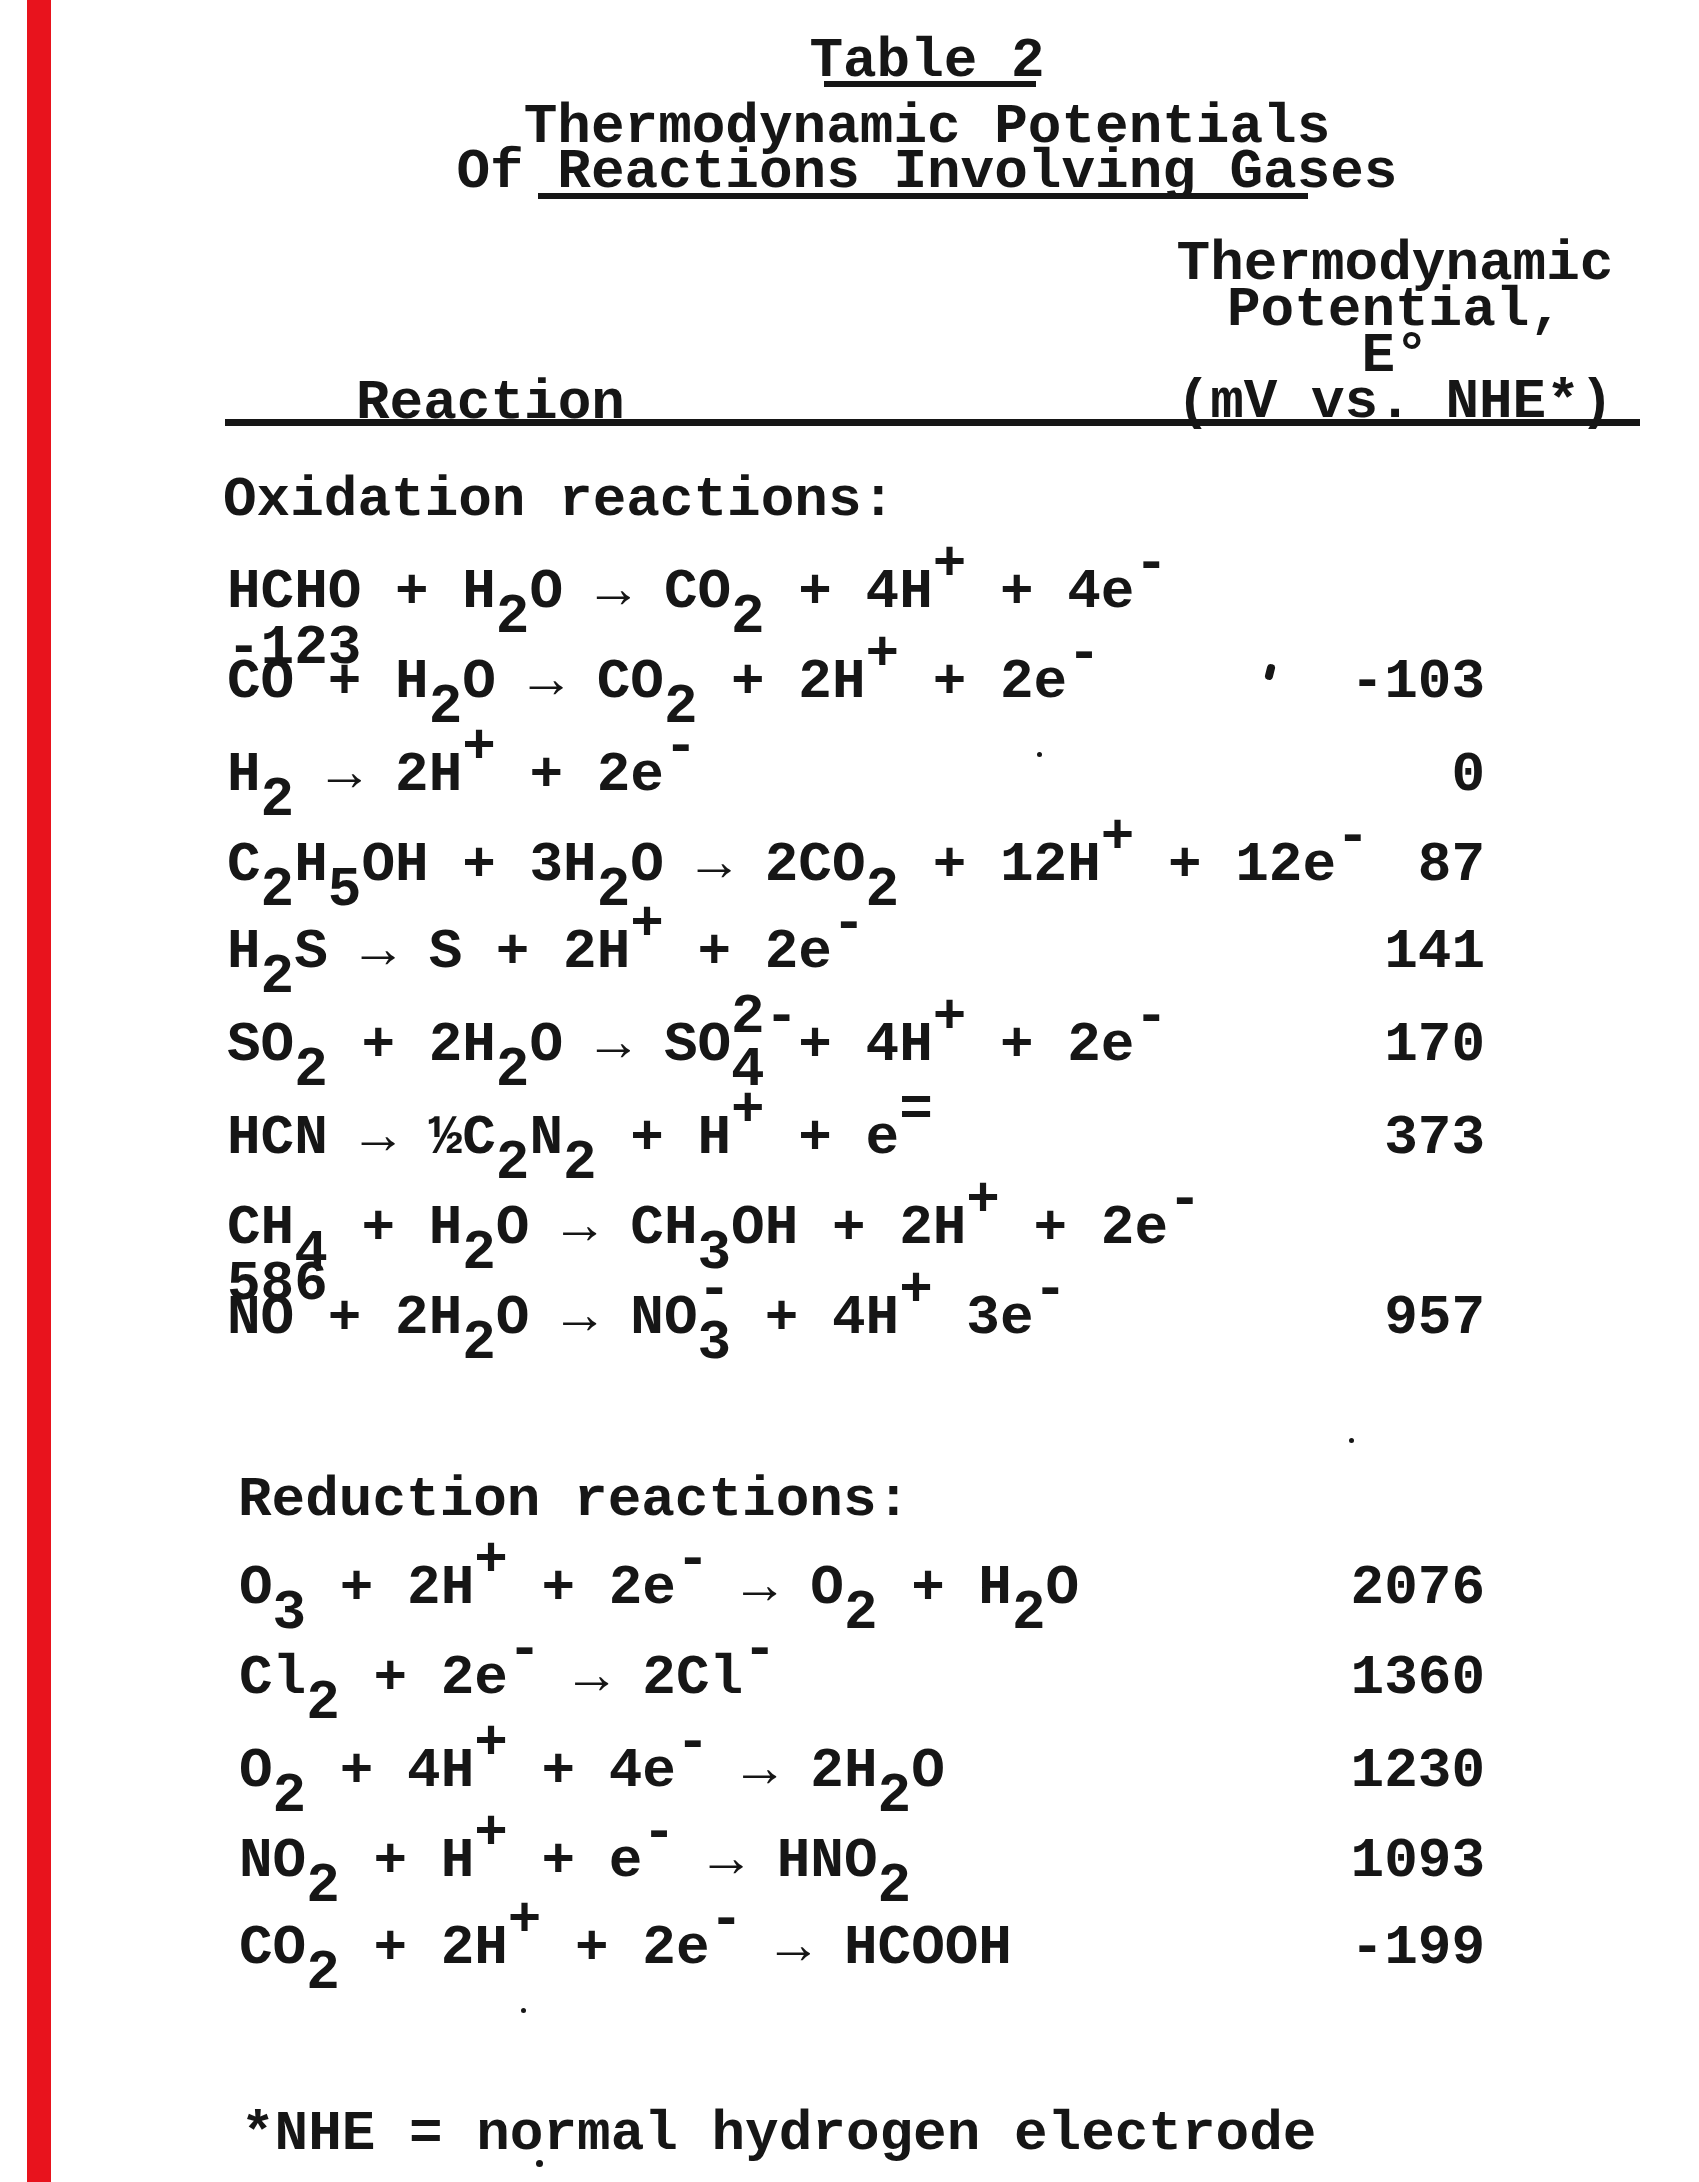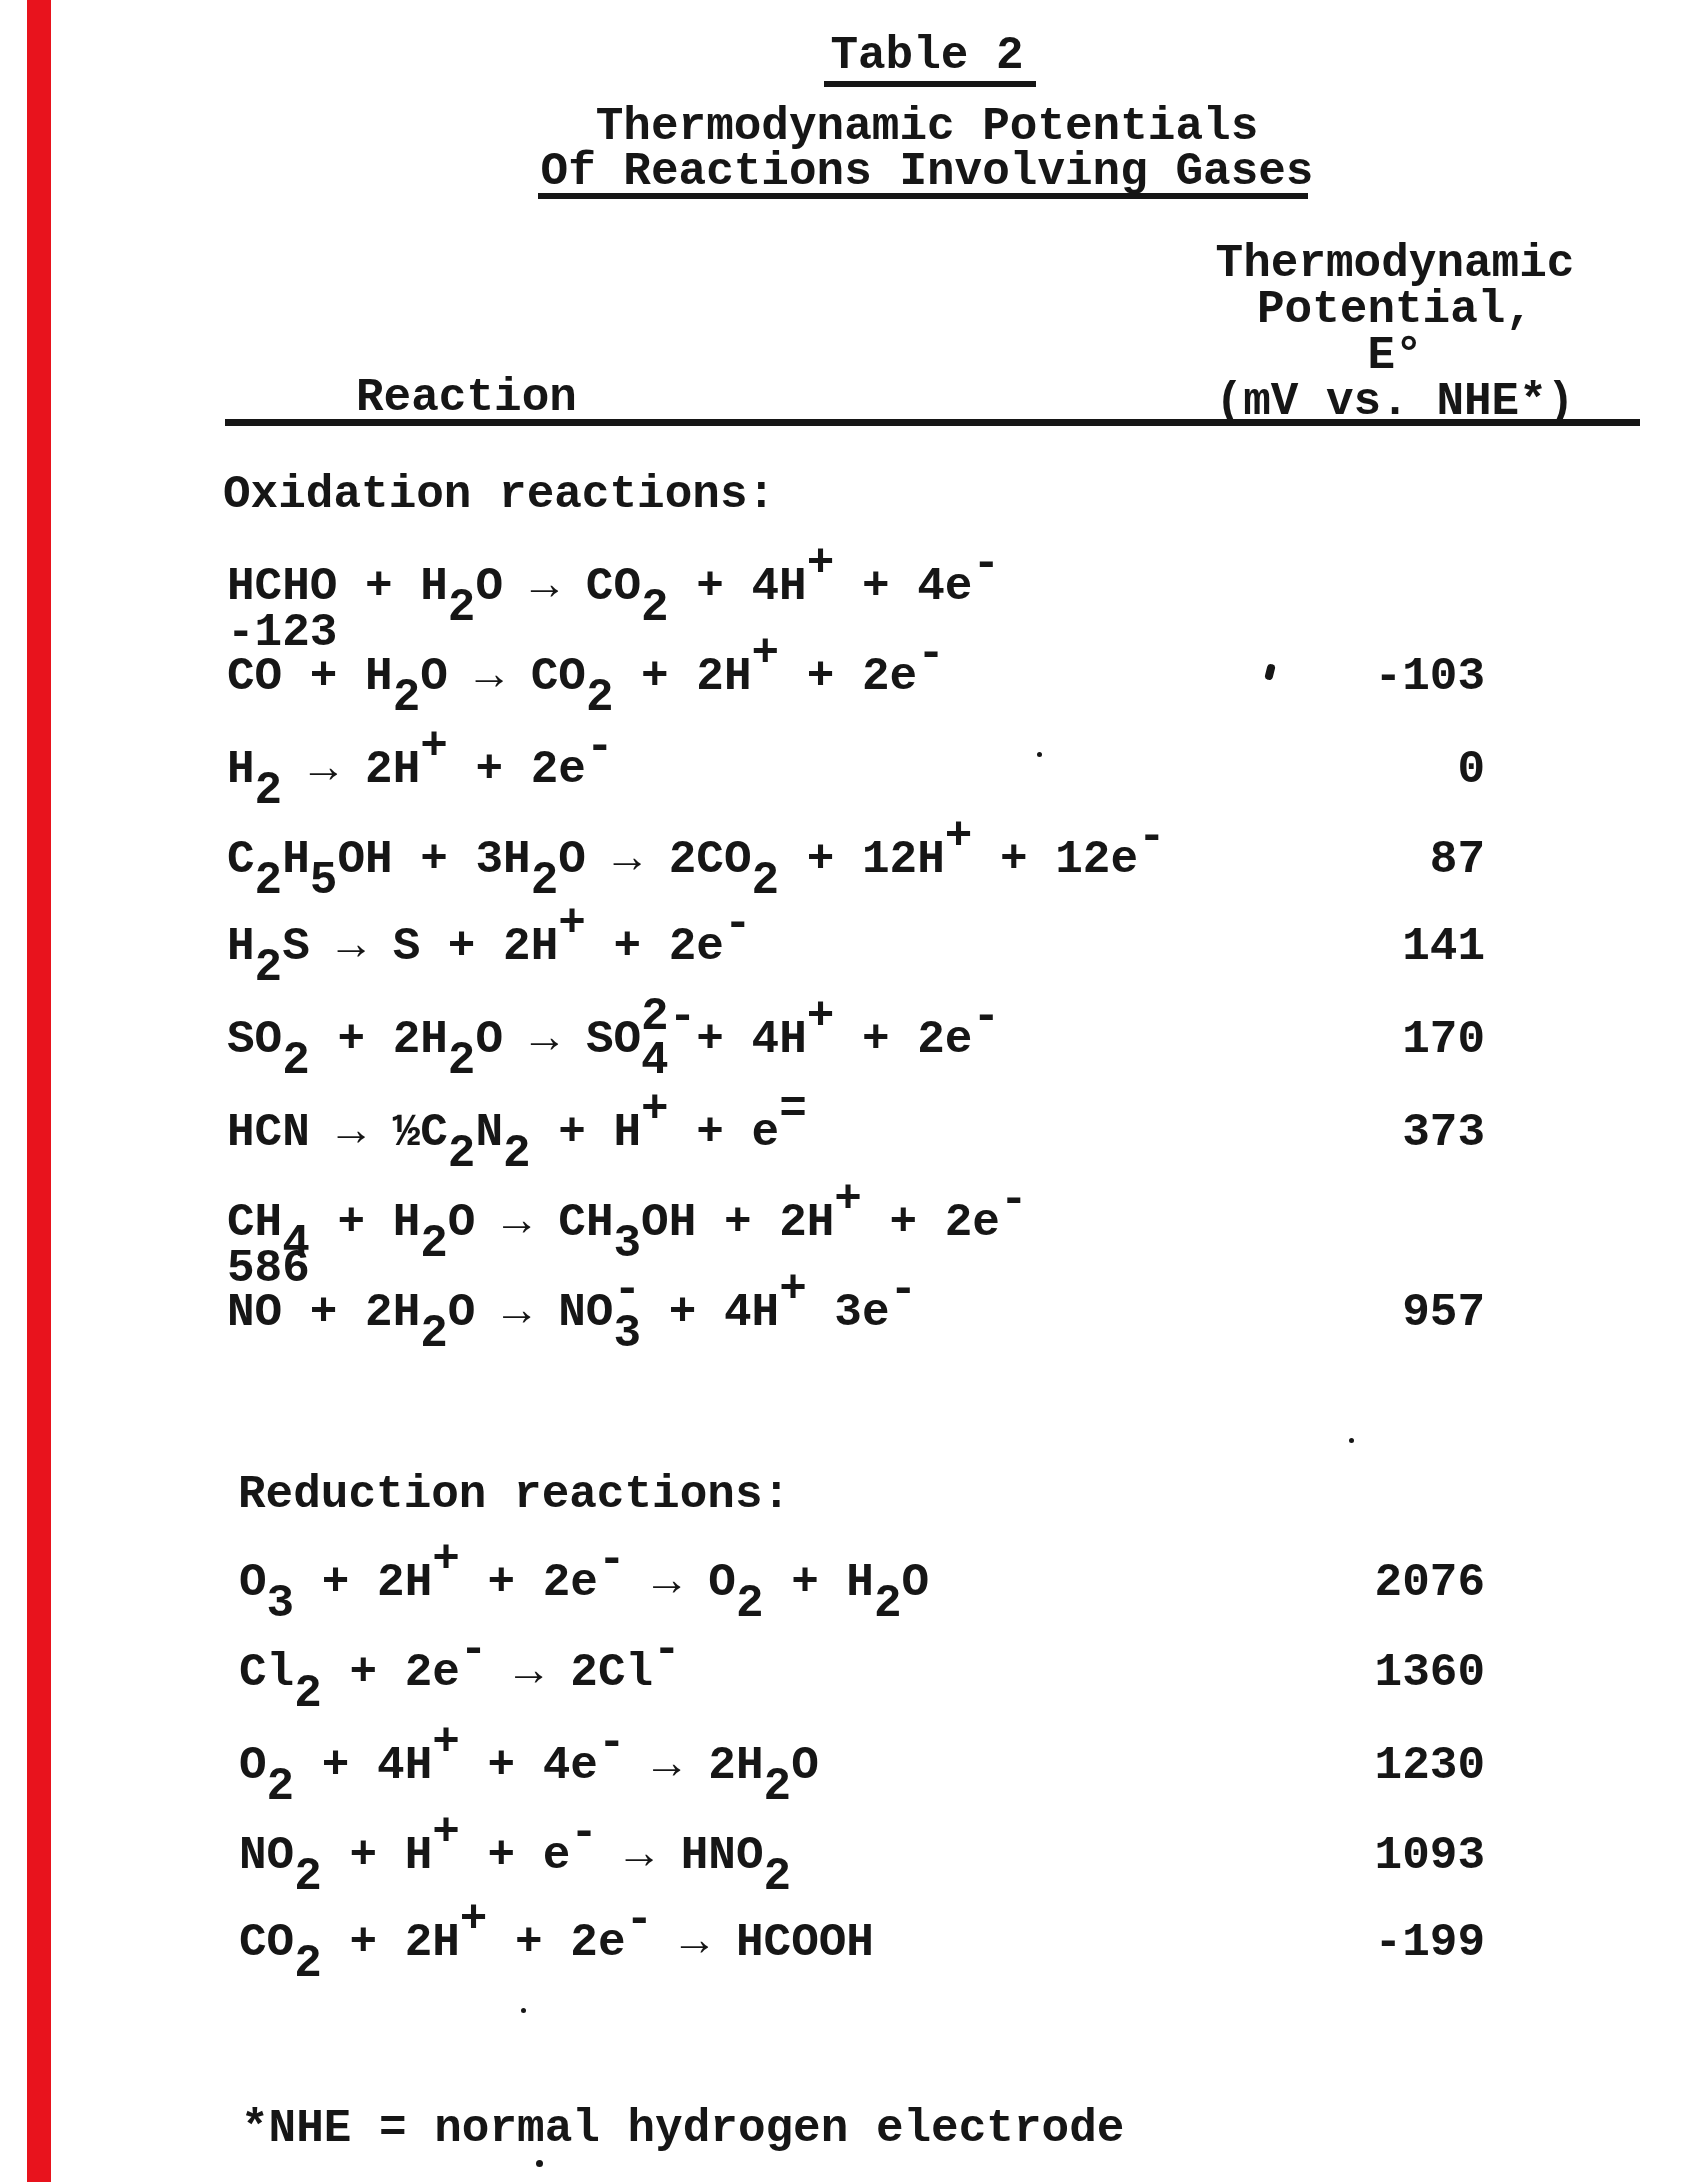--- a/index.html
+++ b/index.html
@@ -9,21 +9,21 @@
   }
   html,body{margin:0;padding:0;background:#ffffff;}
   #page{
     position:relative;
     width:1699px;height:2183px;
     background:var(--paper);
     overflow:hidden;
     font-family:"Liberation Mono","DejaVu Sans Mono",monospace;
     font-weight:bold;
     color:var(--ink);
-    font-size:46px;
+    font-size:56px;
     line-height:1;
   }
   .abs{position:absolute;white-space:nowrap;}
   .center{text-align:center;}
   .rule{position:absolute;background:var(--ink);}
   
   #title{top:33px;left:567px;width:720px;}
   #subtitle{top:105px;left:387px;width:1080px;line-height:45px;text-align:center;}
   
   #pot-header{top:241px;left:1143px;width:504px;line-height:46px;}

